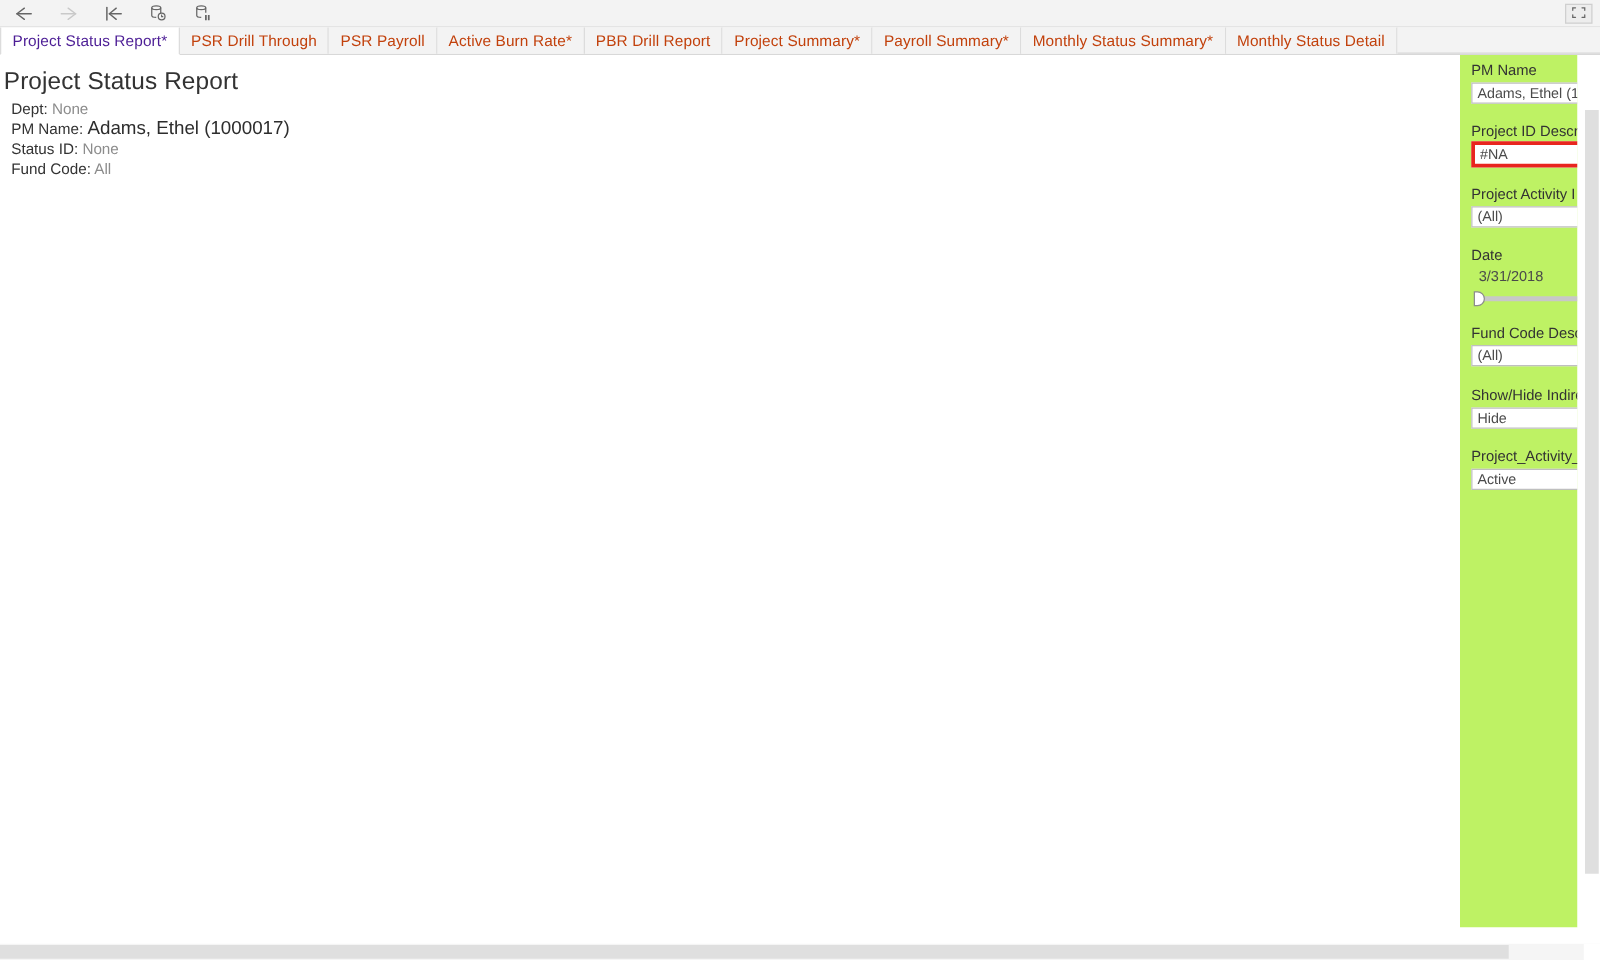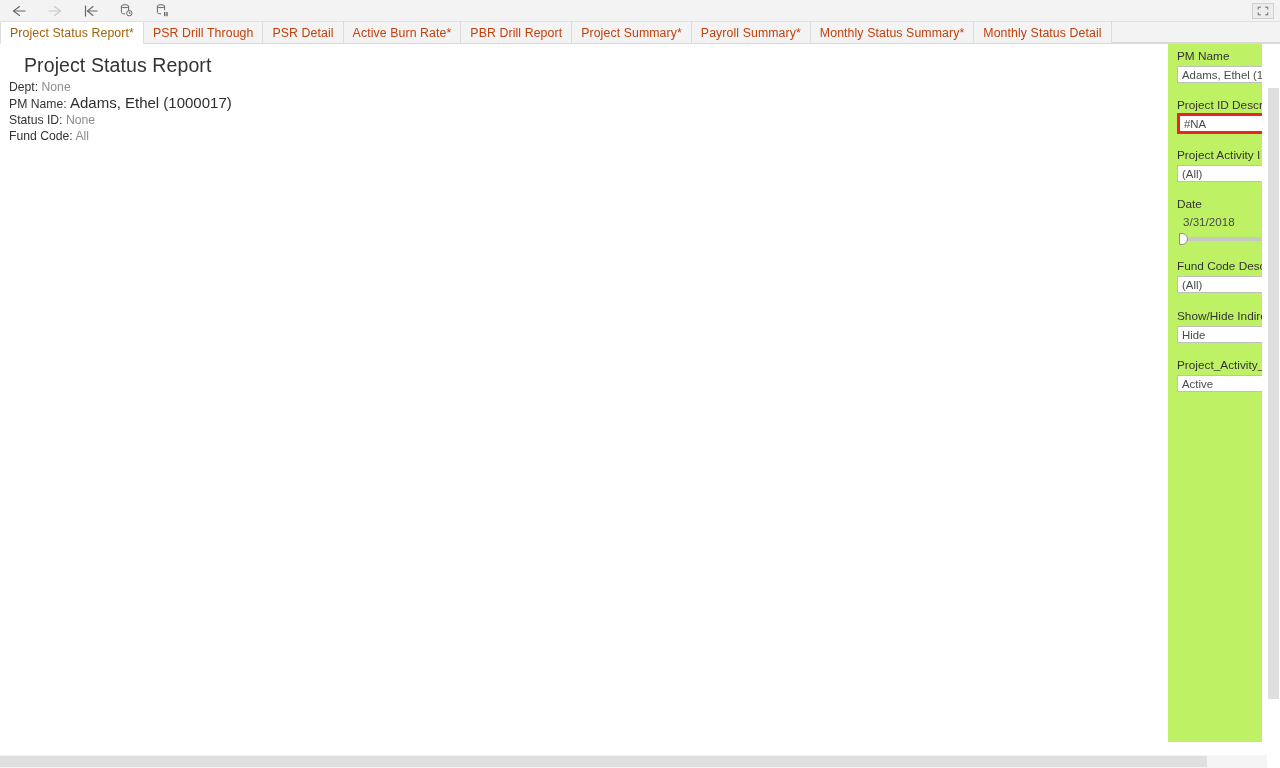--- a/index.html
+++ b/index.html
@@ -73,21 +73,21 @@
     color: #c2410c;
     background: #f3f3f3;
     border-right: 1px solid #dcdcdc;
     box-sizing: border-box;
     cursor: pointer;
     letter-spacing: 0.1px;
   }
   .tab:first-child { border-left: 1px solid #dcdcdc; }
   .tab.active {
     background: #ffffff;
-    color: #a16207;
+    color: #4c1d95;
     border-bottom: 1px solid #ffffff;
     margin-bottom: -1px;
     height: 22px;
   }
   .tab-filler {
     flex: 1 1 auto;
     background: #f3f3f3;
     border-bottom: 1px solid #d8d8d8;
     box-sizing: border-box;
   }
@@ -96,21 +96,21 @@
   .canvas {
     position: absolute;
     left: 0; top: 44px;
     width: 1168px;
     height: 698px;
     background: #ffffff;
     overflow: hidden;
   }
   .report-title {
     position: absolute;
-    left: 24px; top: 10px;
+    left: 3px; top: 10px;
     font-size: 19.5px;
     color: #333333;
     font-weight: 400;
     letter-spacing: 0.1px;
   }
   .meta {
     position: absolute;
     left: 9px; top: 35px;
     font-size: 12.2px;
     line-height: 16px;
@@ -301,21 +301,21 @@
           <path d="M10.8 6.8 V8.8 H8.6" stroke="#666" stroke-width="1" fill="none" stroke-linecap="round"></path>
           <path d="M3.4 8.8 H1.2 V6.8" stroke="#666" stroke-width="1" fill="none" stroke-linecap="round"></path>
         </svg>
       </span>
     </div>
   </div>
 
   <div class="tabstrip" id="tabstrip">
     <div class="tab active">Project Status Report*</div>
       <div class="tab">PSR Drill Through</div>
-      <div class="tab">PSR Detail</div>
+      <div class="tab">PSR Payroll</div>
       <div class="tab">Active Burn Rate*</div>
       <div class="tab">PBR Drill Report</div>
       <div class="tab">Project Summary*</div>
       <div class="tab">Payroll Summary*</div>
       <div class="tab">Monthly Status Summary*</div>
       <div class="tab">Monthly Status Detail</div>
       <div class="tab-filler"></div>
   </div>
 
   <div class="canvas">

